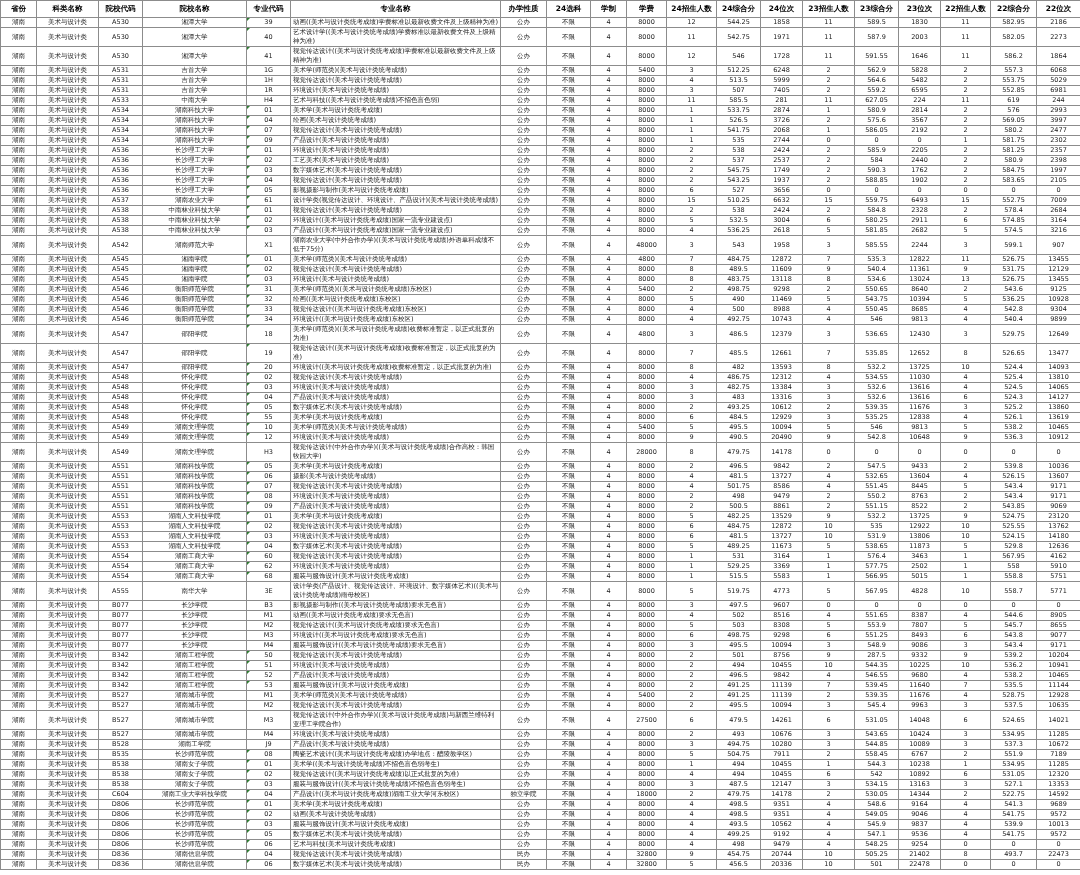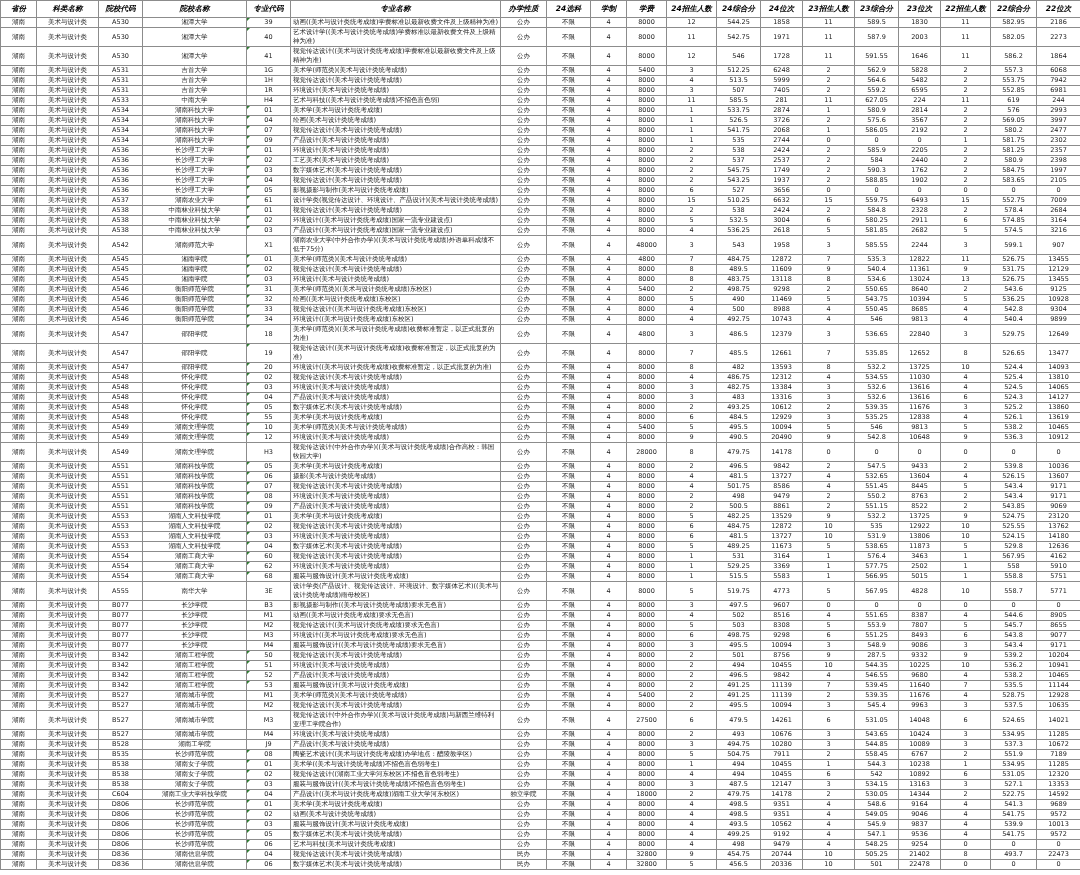--- a/index.html
+++ b/index.html
@@ -1,19 +1,19 @@
 <!DOCTYPE html>
 <html style="--flag-green: #2e7d32;"><head>
 <meta charset="utf-8">
 <style>
   html,body{margin:0;padding:0;background:#ffffff;}
   body{width:1080px;font-family:"DejaVu Sans",sans-serif;color:#1a1a1a;}
   table{border-collapse:collapse;table-layout:fixed;width:1080px;background:#ffffff;}
   th,td{border:1px solid #8c8c8c;overflow:hidden;word-break:break-all;}
-  th{font-size:7.5px;font-weight:bold;text-align:center;padding:3px 0;line-height:10px;color:#000;font-style:italic;}
+  th{font-size:7.5px;font-weight:bold;text-align:center;padding:3px 0;line-height:10px;color:#000;}
   td{font-size:6.5px;text-align:center;padding:0 1px;line-height:9px;height:9px;color:#1a1a1a;}
   td.major{text-align:left;padding-left:2px;}
   td.code{position:relative;}
   td.code.flag::before{content:"";position:absolute;top:0;left:0;width:0;height:0;
     border-top:3px solid var(--flag-green,#2e7d32);border-right:3px solid transparent;}
 </style>
 </head>
 <body>
 
 <table>
@@ -158,21 +158,21 @@
         <td>4</td>
         <td>8000</td>
         <td>4</td>
         <td>513.5</td>
         <td>5999</td>
         <td>2</td>
         <td>564.6</td>
         <td>5482</td>
         <td>2</td>
         <td>553.75</td>
-        <td>7942</td>
+        <td>5029</td>
       </tr>
       <tr>
         <td>湖南</td>
         <td>美术与设计类</td>
         <td>A531</td>
         <td>吉首大学</td>
         <td class="code">1R</td>
         <td class="major">环境设计(美术与设计类统考成绩)</td>
         <td>公办</td>
         <td>不限</td>
@@ -659,21 +659,21 @@
         <td class="major">美术学(师范类)((美术与设计类统考成绩)收费标准暂定，以正式批复的为准)</td>
         <td>公办</td>
         <td>不限</td>
         <td>4</td>
         <td>4800</td>
         <td>3</td>
         <td>486.5</td>
         <td>12379</td>
         <td>3</td>
         <td>536.65</td>
-        <td>22840</td>
+        <td>12430</td>
         <td>3</td>
         <td>529.75</td>
         <td>12649</td>
       </tr>
       <tr>
         <td>湖南</td>
         <td>美术与设计类</td>
         <td>A547</td>
         <td>邵阳学院</td>
         <td class="code flag">19<span></span></td>
@@ -1489,21 +1489,21 @@
         <td>1</td>
         <td>534.95</td>
         <td>11285</td>
       </tr>
       <tr>
         <td>湖南</td>
         <td>美术与设计类</td>
         <td>B538</td>
         <td>湖南女子学院</td>
         <td class="code flag">02<span></span></td>
-        <td class="major">视觉传达设计((湖南工业大学河东校区)不招色盲色弱考生)</td>
+        <td class="major">视觉传达设计((美术与设计类统考成绩)以正式批复的为准)</td>
         <td>公办</td>
         <td>不限</td>
         <td>4</td>
         <td>8000</td>
         <td>4</td>
         <td>494</td>
         <td>10455</td>
         <td>6</td>
         <td>542</td>
         <td>10892</td>

